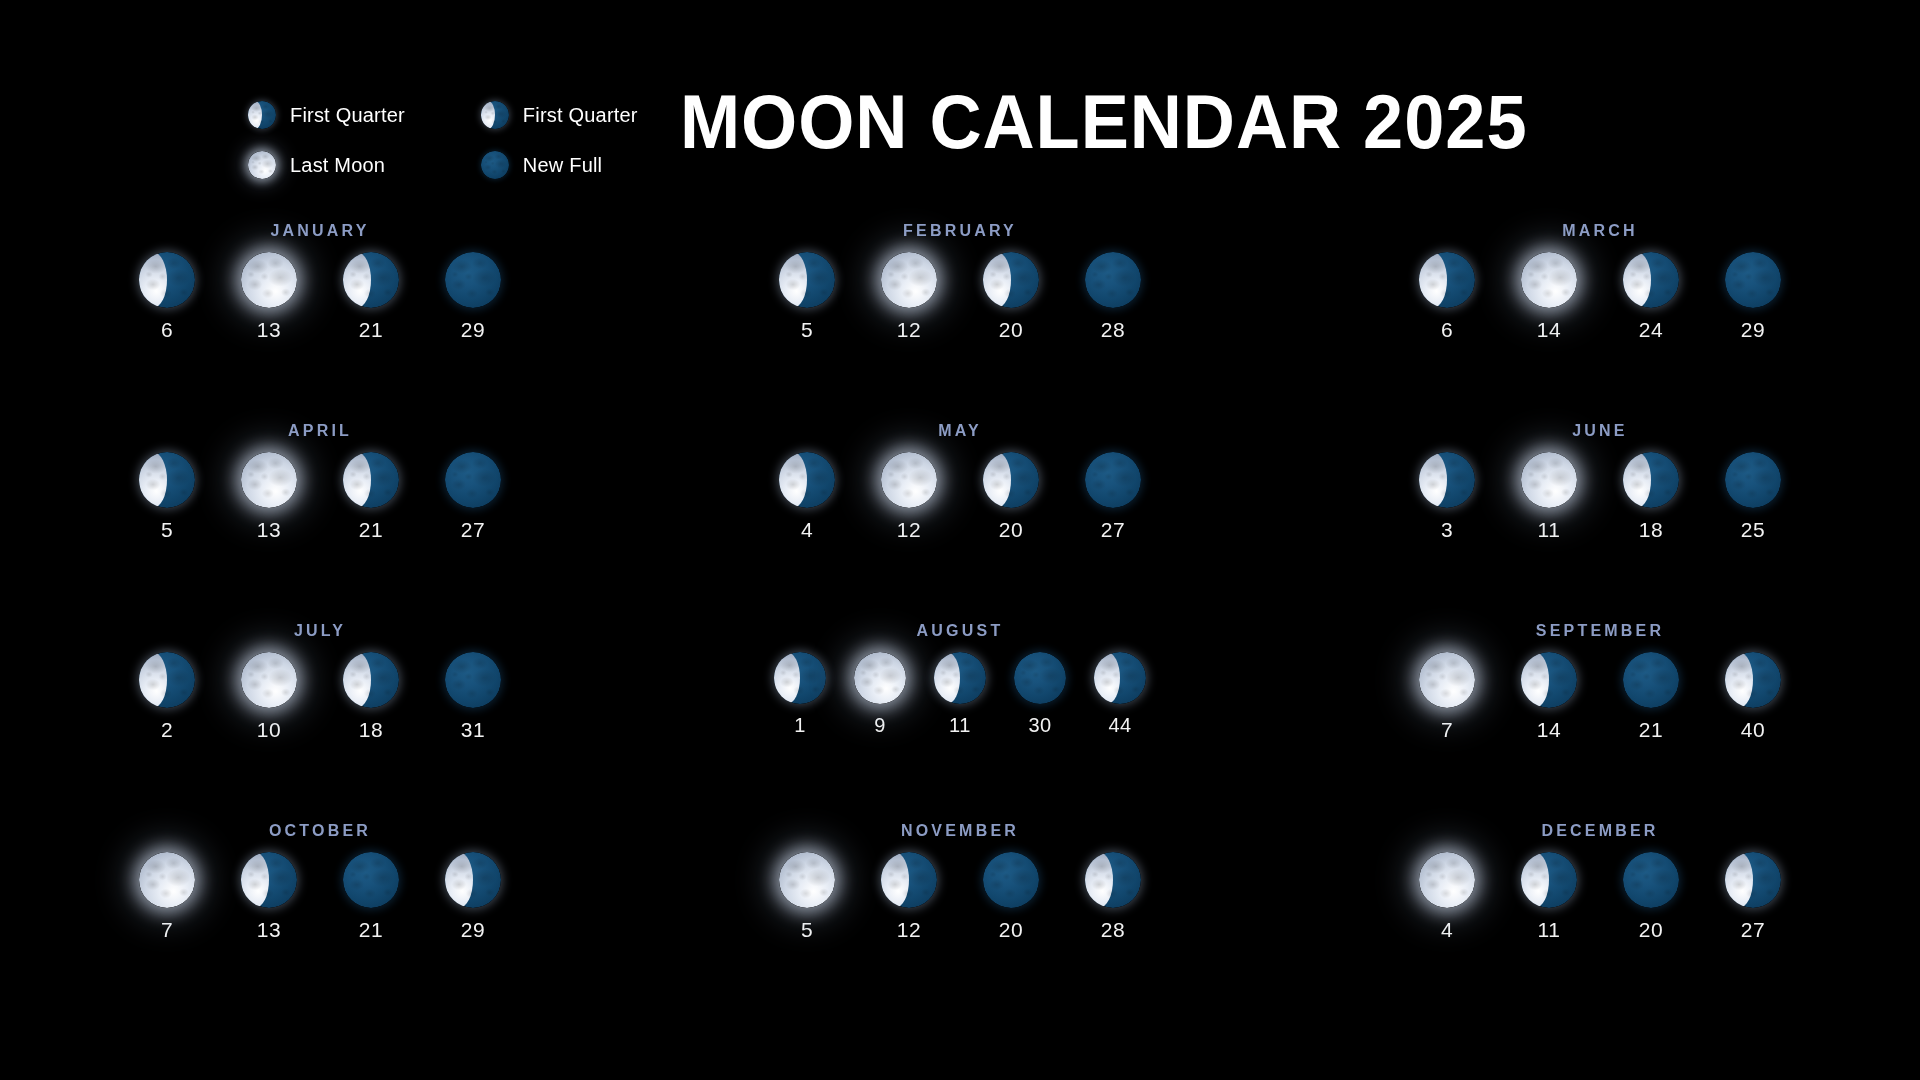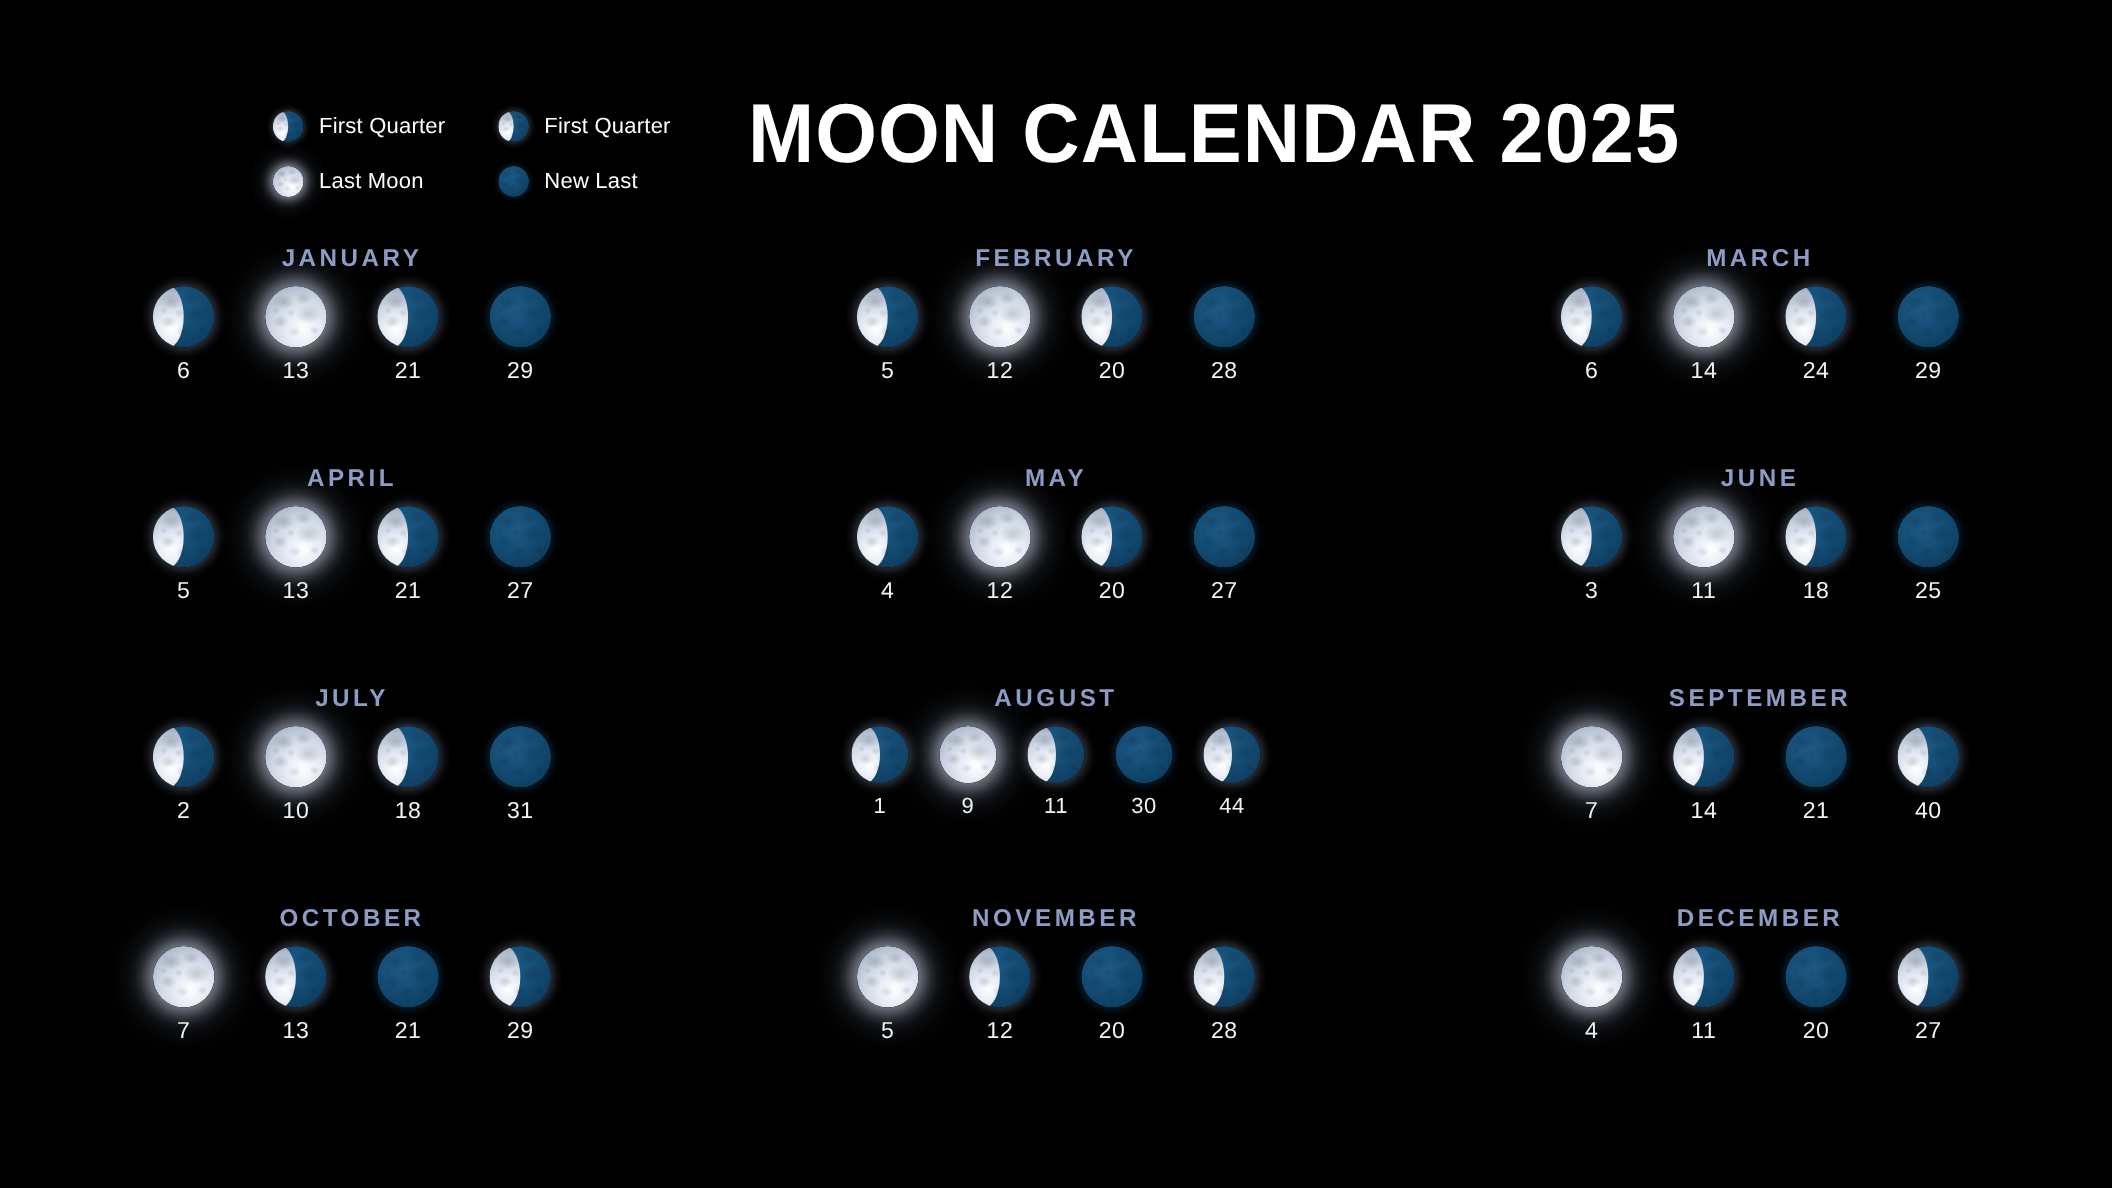--- a/index.html
+++ b/index.html
@@ -12,21 +12,21 @@
 
   
   #header{
     position:absolute; left:0; top:0; width:1920px; height:200px;
   }
   #legend{
     position:absolute; left:248px; top:90px;
     display:grid;
     grid-template-columns:auto auto;
     grid-auto-rows:50px;
-    column-gap:48px;
+    column-gap:76px;
   }
   .legend-item{
     display:flex; align-items:center; gap:14px;
   }
   .legend-label{
     font-size:20px; color:#ffffff; letter-spacing:.2px; white-space:nowrap;
     font-weight:400;
   }
   #title{
     position:absolute; left:680px; top:78px;
@@ -41,21 +41,21 @@
     width:1920px;
     display:grid;
     grid-template-columns:repeat(3, 640px);
     grid-template-rows:repeat(4, 200px);
   }
   .month{
     position:relative;
     display:flex; flex-direction:column; align-items:center;
   }
   .month-name{
-    font-size:22px; font-weight:800; letter-spacing:3.2px;
+    font-size:16px; font-weight:800; letter-spacing:3.2px;
     color:#8c9cc4; text-transform:uppercase; margin-bottom:12px;
     white-space:nowrap;
   }
   .phases{
     display:flex; align-items:flex-start; justify-content:center;
     gap:20px;
   }
   .phases.five{ gap:8px; }
   .phase{
     display:flex; flex-direction:column; align-items:center; width:82px;
@@ -148,21 +148,21 @@
           <div class="disc lit"></div>
           <div class="craters"></div>
         </div>
         <span class="legend-label">Last Moon</span>
       </div>
       <div class="legend-item">
         <div class="moon glow-new">
           <div class="disc dark"></div>
           <div class="craters"></div>
         </div>
-        <span class="legend-label">New Last</span>
+        <span class="legend-label">New Full</span>
       </div>
     </div>
   <div id="title">MOON CALENDAR 2025</div>
 </div>
 
 <div id="calendar">
     <div class="month">
       <div class="month-name">JANUARY</div>
       <div class="phases">
         <div class="phase">

